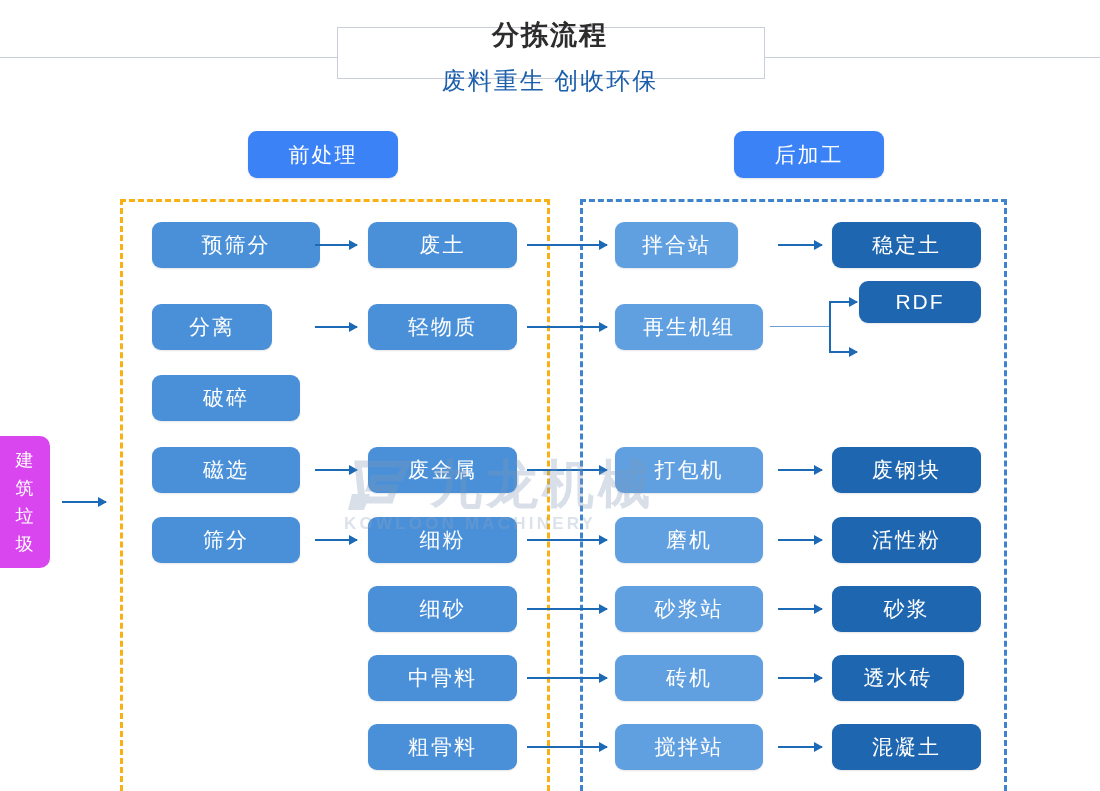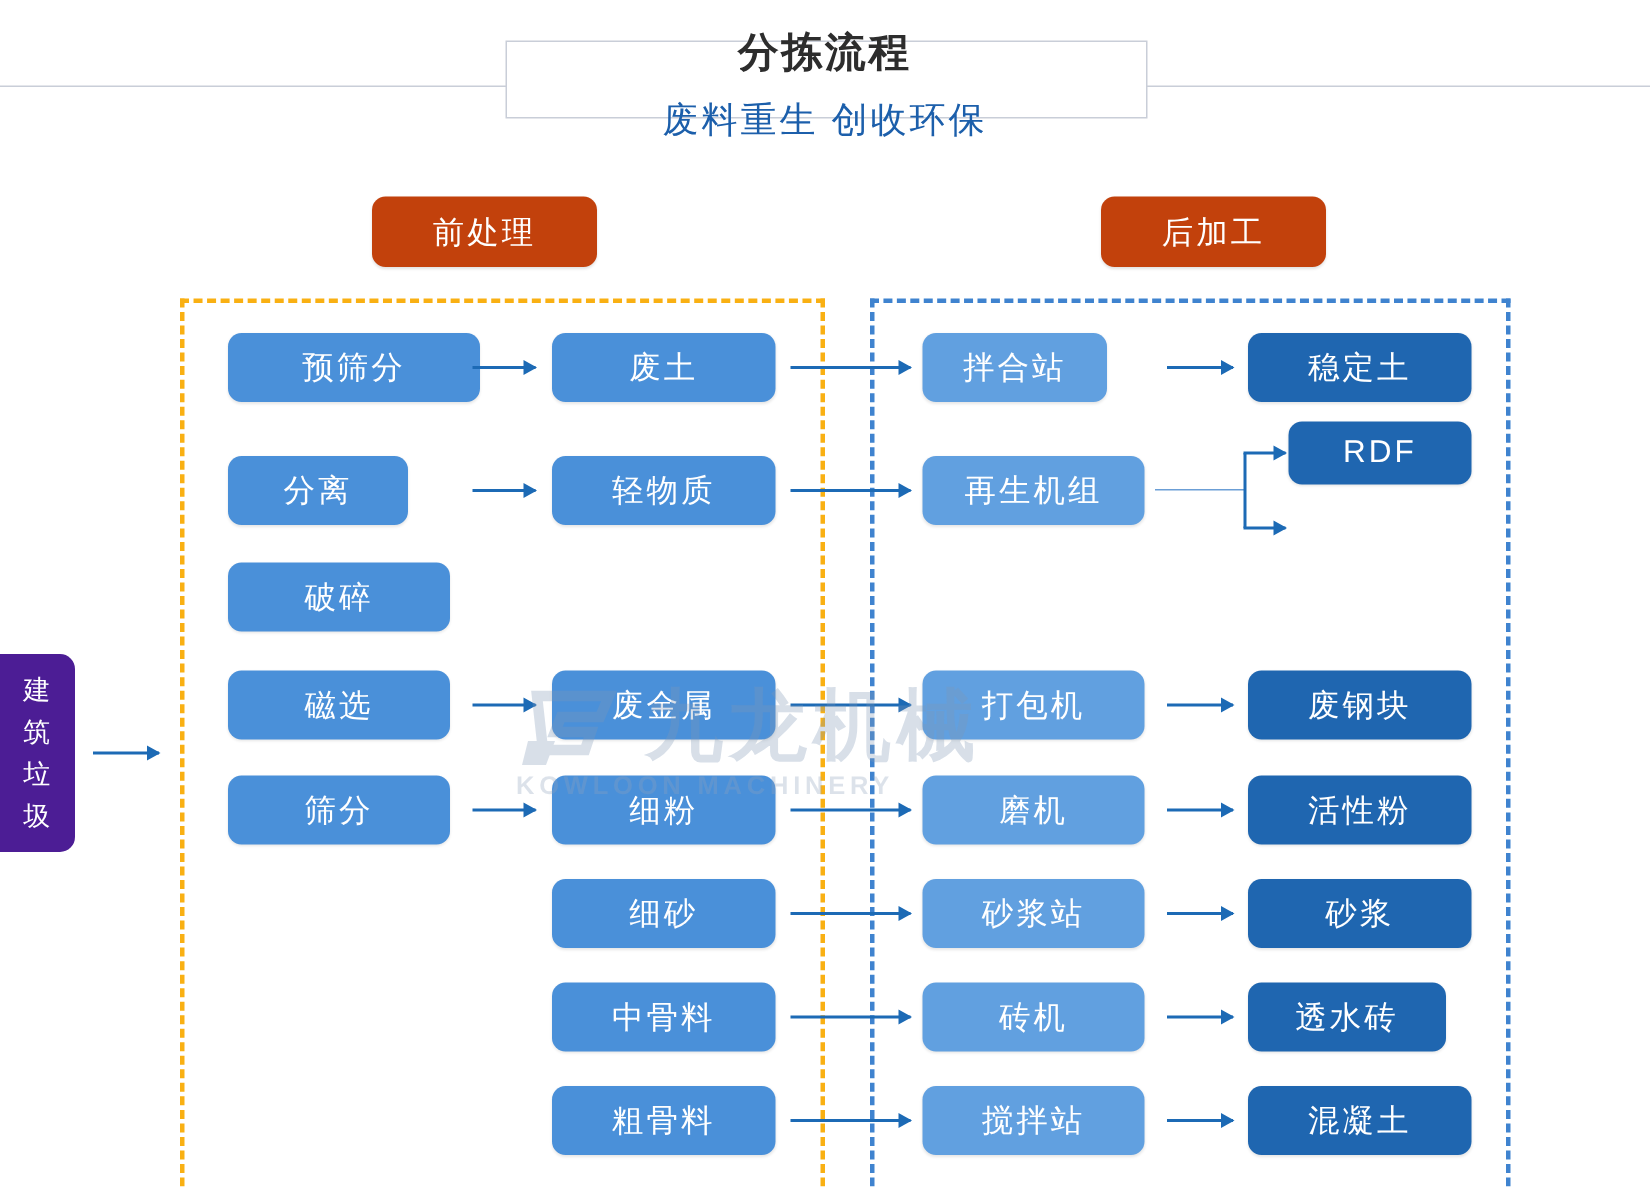--- a/index.html
+++ b/index.html
@@ -17,36 +17,36 @@
   .hdr-rule.left{left:0px;top:57px;width:338px;}
   .hdr-rule.right{left:764px;top:57px;width:336px;}
   .hdr-title{position:absolute;left:0;top:18px;width:1100px;text-align:center;
              font-size:27px;font-weight:bold;color:#2d2d2d;letter-spacing:2px;
              line-height:34px;}
   .hdr-sub{position:absolute;left:0;top:62px;width:1100px;text-align:center;
            font-size:24px;color:#1c5fab;letter-spacing:2px;line-height:38px;}
 
   
   .badge{position:absolute;height:47px;border-radius:9px;
-         background:#c2410c;color:#ffffff;font-size:21px;
+         background:#3b82f6;color:#ffffff;font-size:21px;
          display:flex;align-items:center;justify-content:center;
          letter-spacing:2px;box-shadow:0 1px 2px rgba(0,0,0,.12);}
   .badge.pre{left:248px;top:131px;width:150px;}
   .badge.post{left:734px;top:131px;width:150px;}
 
   
   .frame{position:absolute;box-sizing:border-box;}
   .frame.yellow{left:120px;top:199px;width:430px;height:592px;
                 border:3px dashed #f9b013;border-bottom:none;}
   .frame.blue{left:580px;top:199px;width:427px;height:592px;
               border:3px dashed #3f83cf;border-bottom:none;}
 
   
   .input-chip{position:absolute;left:0px;top:436px;width:50px;height:132px;
-    background:#4c1d95;border-radius:0 10px 10px 0;color:#ffffff;font-size:18px;
+    background:#d946ef;border-radius:0 10px 10px 0;color:#ffffff;font-size:18px;
     line-height:28px;display:flex;align-items:center;justify-content:center;
     text-align:center;letter-spacing:1px;writing-mode:horizontal-tb;}
   .input-chip span{display:block;width:22px;}
 
   
   .node{position:absolute;height:46px;border-radius:9px;color:#ffffff;
         display:flex;align-items:center;justify-content:center;
         font-size:21px;letter-spacing:2px;white-space:nowrap;
         box-shadow:0 1px 2px rgba(0,0,0,.10);}
   .node.c1{background:#4a90d9;}      

